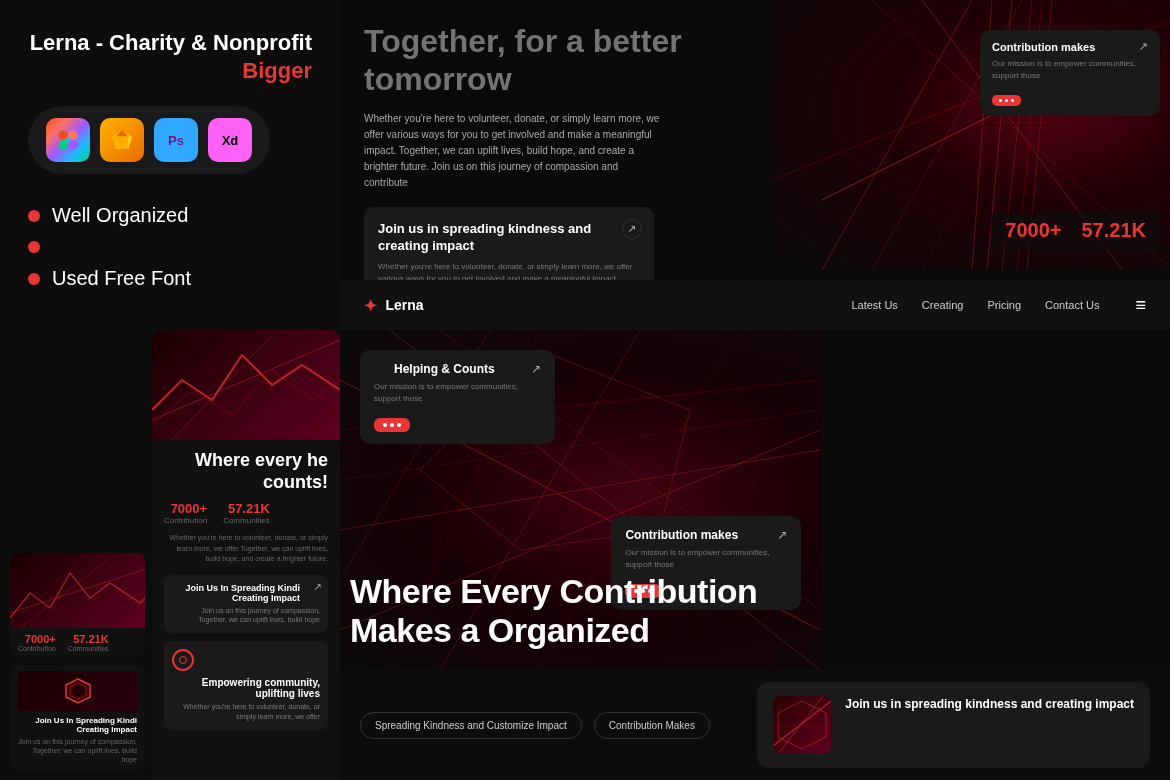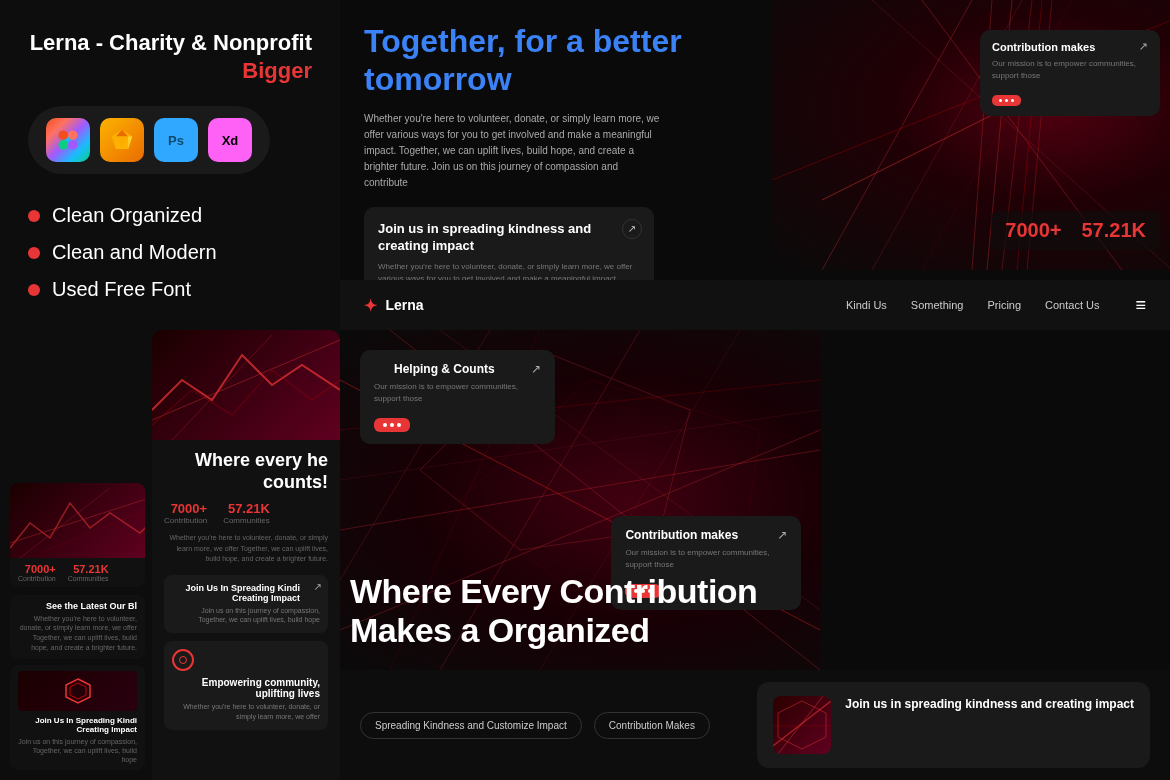--- a/index.html
+++ b/index.html
@@ -78,21 +78,21 @@
       left: 340px;
       top: 0;
       width: 830px;
       height: 780px;
       overflow: hidden;
     }
 
     .headline-lg {
       font-size: 32px;
       font-weight: 700;
-      color: #3b82f6;
+      color: #737373;
       line-height: 1.2;
       margin-bottom: 12px;
     }
 
     .body-text-sm {
       font-size: 10px;
       color: #aaa;
       line-height: 1.6;
       margin-bottom: 16px;
       max-width: 300px;
@@ -174,32 +174,31 @@
     </div>
     <div class="tool-icon tool-sketch">
       <svg width="26" height="26" viewBox="0 0 38 38">
           <polygon points="19,4 34,14 28,32 10,32 4,14" fill="#fdb300"></polygon>
           <polygon points="19,4 10,14 28,14" fill="#ea6c00"></polygon>
           <polygon points="10,14 4,14 10,32" fill="#fdad00"></polygon>
           <polygon points="28,14 34,14 28,32" fill="#fdd231"></polygon>
           <polygon points="10,14 19,32 28,14" fill="#fdad00"></polygon>
         </svg>
     </div>
-    <div class="tool-icon tool-ps" style="background:#31a8ff;color:#0c4a6e;font-weight:900;font-size:13px;">Ps</div>
+    <div class="tool-icon tool-ps" style="background:#31a8ff;color:#701a75;font-weight:900;font-size:13px;">Ps</div>
     <div class="tool-icon tool-xd" style="background:#ff61f6;color:#000000;font-weight:900;font-size:13px;">Xd</div>
   </div>
 
   <ul class="features-list">
     <li>
       <span class="dot-red"></span>
-      <span>Clean Organized</span>
+      <span>Well Organized</span>
     </li>
     <li>
       <span class="dot-red"></span>
-      <span>Clean and Modern</span>
     </li>
     <li>
       <span class="dot-red"></span>
       <span>Used Free Font</span>
     </li>
   </ul>
 
   <div style="position:absolute;left:0;bottom:0;width:155px;padding:0 10px 10px;">
     <div style="background:#111;border-radius:8px;overflow:hidden;margin-bottom:8px;">
       <div style="height:75px;background:linear-gradient(135deg,#1a0000,#3a0010,#600020);position:relative;">
@@ -214,24 +213,20 @@
         <div>
             <div style="font-size:11px;font-weight:700;color:#e83535;">7000+</div>
             <div style="font-size:7px;color:#666;">Contribution</div>
           </div>
         <div>
             <div style="font-size:11px;font-weight:700;color:#e83535;">57.21K</div>
             <div style="font-size:7px;color:#666;">Communities</div>
           </div>
       </div>
     </div>
-    <div style="background:#111;border-radius:8px;padding:6px 8px;margin-bottom:6px;">
-      <div style="font-size:9px;font-weight:600;color:#fff;margin-bottom:3px;">See the Latest Our Bl</div>
-      <div style="font-size:7px;color:#666;line-height:1.4;">Whether you're here to volunteer, donate, or simply learn more, we offer Together, we can uplift lives, build hope, and create a brighter future.</div>
-    </div>
     <div style="background:#111;border-radius:8px;padding:6px 8px;">
       <div style="height:40px;background:linear-gradient(135deg,#1a0000,#2a0010);border-radius:4px;margin-bottom:5px;display:flex;align-items:center;justify-content:center;">
         <svg width="30" height="30">
             <polygon points="15,3 27,9 27,21 15,27 3,21 3,9" fill="none" stroke="#e83535" stroke-width="1.5"></polygon>
             <polygon points="15,7 23,11 23,19 15,23 7,19 7,11" fill="none" stroke="#c00" stroke-width="1"></polygon>
           </svg>
       </div>
       <div style="font-size:8px;font-weight:600;color:#fff;margin-bottom:3px;">Join Us In Spreading Kindi Creating Impact</div>
       <div style="font-size:7px;color:#666;line-height:1.3;">Join us on this journey of compassion, Together, we can uplift lives, build hope</div>
     </div>
@@ -340,22 +335,22 @@
       </div>
     </div>
   </div>
 
   <div class="navbar">
     <div class="nav-logo">
       <span class="logo-icon">✦</span>
       <span>Lerna</span>
     </div>
     <div class="nav-links">
-      <a class="nav-link" href="#">Kindi Us</a>
-      <a class="nav-link" href="#">Something</a>
+      <a class="nav-link" href="#">Latest Us</a>
+      <a class="nav-link" href="#">Creating</a>
       <a class="nav-link" href="#">Pricing</a>
       <a class="nav-link" href="#">Contact Us</a>
     </div>
     <div class="nav-menu">≡</div>
   </div>
 
   <div style="position:absolute;top:330px;left:0;width:830px;height:340px;display:flex;">
 
 
     <div style="width:58%;position:relative;overflow:hidden;">

